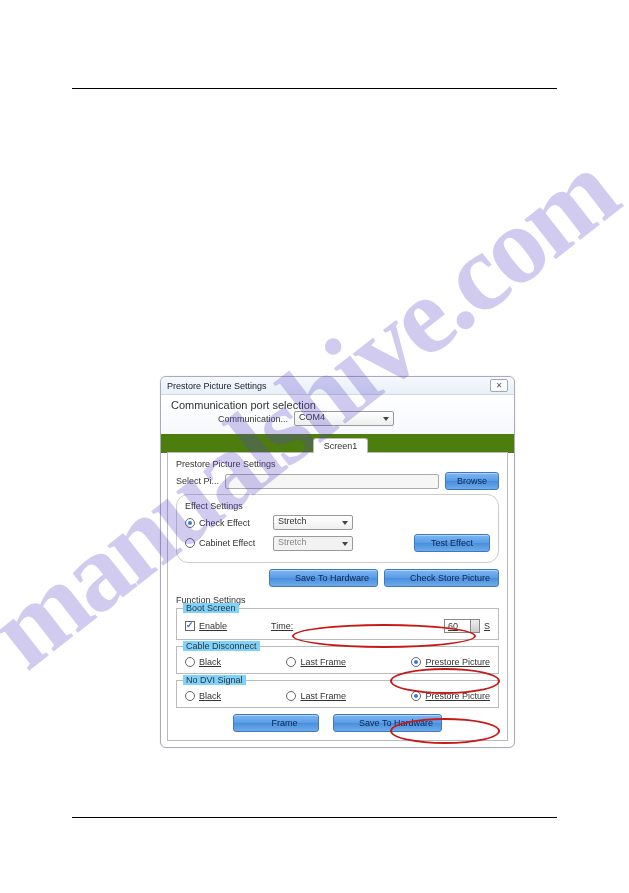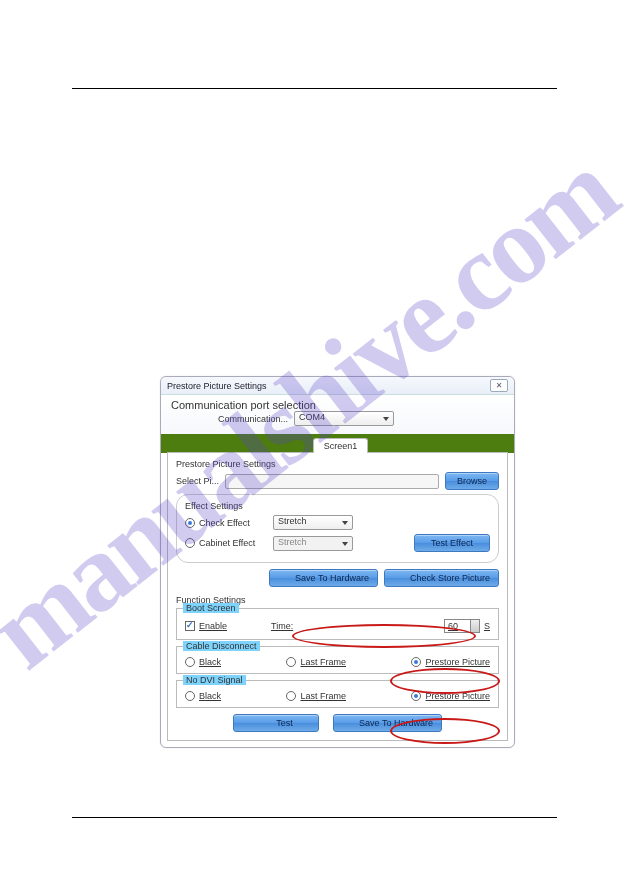--- a/index.html
+++ b/index.html
@@ -322,21 +322,21 @@
           <span>Last Frame</span>
         </div>
         <div class="func-opt">
           <div class="radio checked"></div>
           <span>Prestore Picture</span>
         </div>
       </div>
     </div>
 
     <div class="btn-row-center">
-      <div class="btn btn-wide">Test</div>
+      <div class="btn btn-wide">Frame</div>
       <div class="btn btn-wide">Save To Hardware</div>
     </div>
 
   </div>
 </div>
 
 <div class="annotation" style="top:624px; left:292px; width:184px; height:24px;"></div>
 <div class="annotation" style="top:668px; left:390px; width:110px; height:26px;"></div>
 <div class="annotation" style="top:718px; left:390px; width:110px; height:26px;"></div>
 

